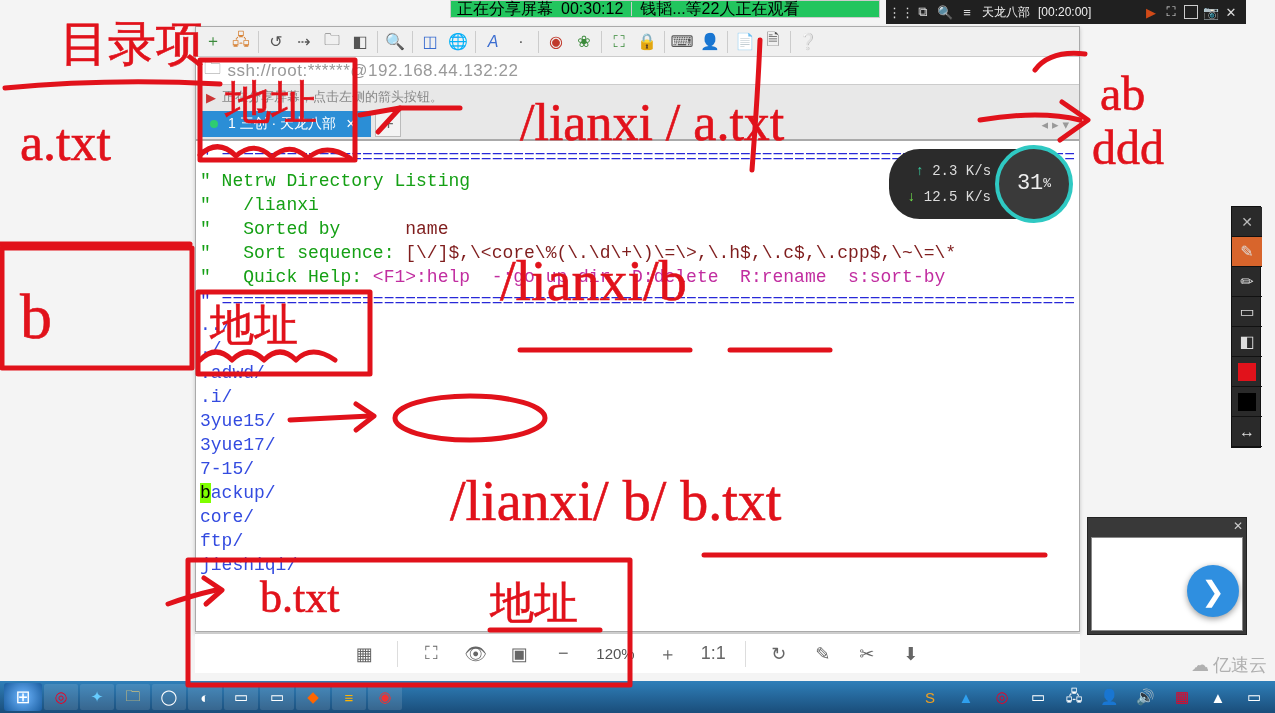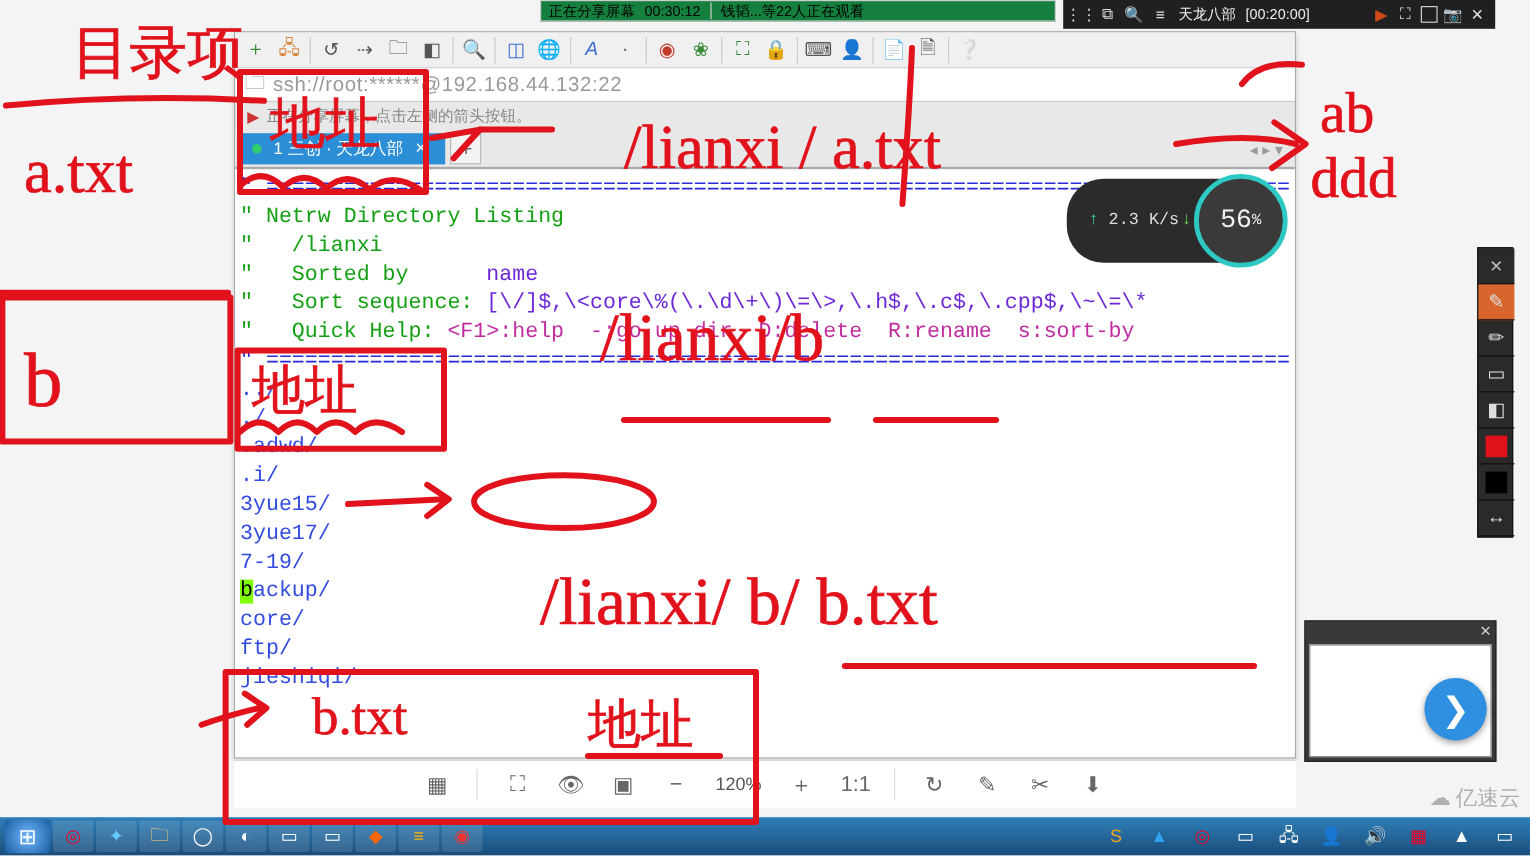--- a/index.html
+++ b/index.html
@@ -10,24 +10,24 @@
     background: #f4f4f4;
     font-family: Arial, "Microsoft YaHei", sans-serif;
     font-size: 13px;
     position: relative;
   }
   
   .share-bar {
     position: absolute;
     left: 450px; top: 0;
     width: 430px; height: 18px;
-    background: #15803d;
+    background: #22c55e;
     border: 1px solid #ccc;
     display: flex; align-items: center;
-    font-size: 12px;
+    font-size: 16px;
     gap: 8px;
     padding: 0 6px;
   }
   .share-bar .sep { width: 1px; height: 14px; background: #ccc; }
   .rec-bar {
     position: absolute;
     left: 886px; top: 0;
     width: 360px; height: 24px;
     background: #202020;
     color: #eee;
@@ -136,39 +136,39 @@
     padding: 4px 4px 4px 4px;
     position: relative;
     overflow: hidden;
     border-top: 2px solid #aaa;
   }
   .term .dbldash {
     color: #2829d8;
     letter-spacing: 0;
   }
   .term .green { color: #15a015; }
-  .term .yellow { color: #6d28d9; text-align: center; }
+  .term .yellow { color: #7f1d1d; text-align: center; }
   .term .magenta { color: #c12da0; }
   .term .blue { color: #334be0; }
   .term .cursor { background:#7fff00; color:#000; }
   .term pre { font-family: inherit; white-space: pre; }
 
   
   .netwidget {
     position:absolute;
     right: 10px; top: 8px;
     width: 180px; height: 70px;
     background: #2b2b2b;
     border-radius: 35px 40px 40px 35px;
     display:flex;align-items:center;
     color:#ddd;
     font-size:14px;
     padding-left:18px;
   }
-  .netwidget .speeds { display:flex;flex-direction:row;gap:2px;font-size:14px;text-align:right;}
+  .netwidget .speeds { display:flex;flex-direction:column;gap:2px;font-size:14px;text-align:right;}
   .netwidget .up::before{content:"↑ ";color:#38cfa0;}
   .netwidget .dn::before{content:"↓ ";color:#6fe04a;}
   .netwidget .circle {
     position:absolute; right:-4px; top:-4px;
     width:78px;height:78px;border-radius:50%;
     background:#3a3a3a;
     border:4px solid #2fc9c3;
     display:flex;align-items:center;justify-content:center;
     font-size:22px;color:#eee;
   }
@@ -367,39 +367,39 @@
     </div>
   </div>
 
   <div class="term">
     <div class="netwidget">
       <span class="speeds">
         <span class="up">2.3 K/s</span>
         <span class="dn">12.5 K/s</span>
       </span>
       <span class="circle">
-        <span>56</span>
+        <span>31</span>
           <sub>%</sub>
       </span>
     </div>
 
 <pre><span class="dbldash">" ===============================================================================</span>
 <span class="green">" Netrw Directory Listing</span>
 <span class="green">"   /lianxi</span>
 <span class="green">"   Sorted by      </span><span class="yellow">name</span>
 <span class="green">"   Sort sequence: </span><span class="yellow">[\/]$,\&lt;core\%(\.\d\+\)\=\&gt;,\.h$,\.c$,\.cpp$,\~\=\*</span>
 <span class="green">"   Quick Help: </span><span class="magenta">&lt;F1&gt;:help  -:go up dir  D:delete  R:rename  s:sort-by</span>
 <span class="dbldash">" ===============================================================================</span>
 <span class="blue">../</span>
 <span class="blue">./</span>
 <span class="blue">.adwd/</span>
 <span class="blue">.i/</span>
 <span class="blue">3yue15/</span>
 <span class="blue">3yue17/</span>
-<span class="blue">7-19/</span>
+<span class="blue">7-15/</span>
 <span><span class="cursor">b</span><span class="blue">ackup/</span></span>
 <span class="blue">core/</span>
 <span class="blue">ftp/</span>
 <span class="blue">jieshiqi/</span></pre>
   </div>
 </div>
 
 <div class="imgbar">
   <span class="ib">▦</span>
   <span class="vsep"></span>

